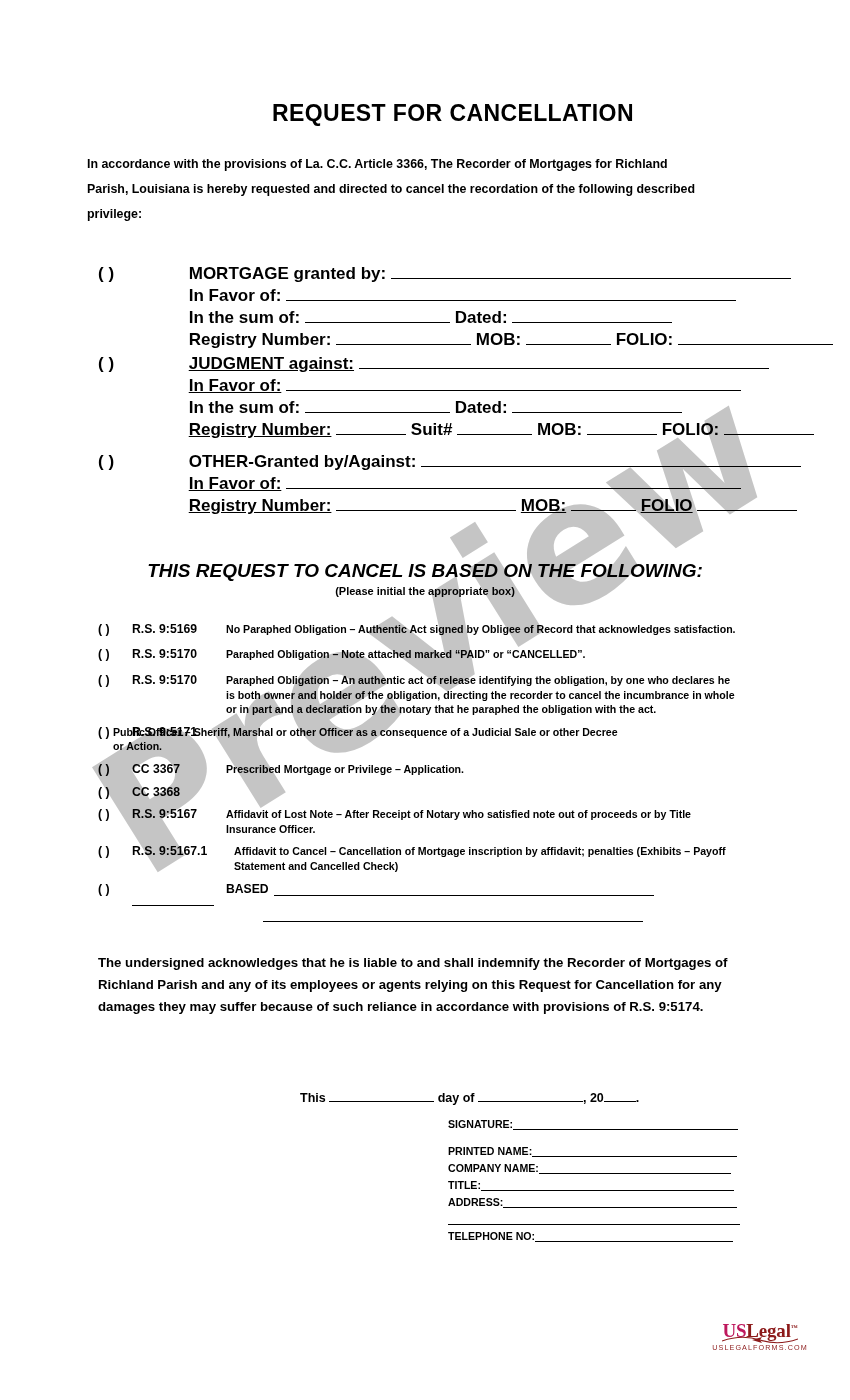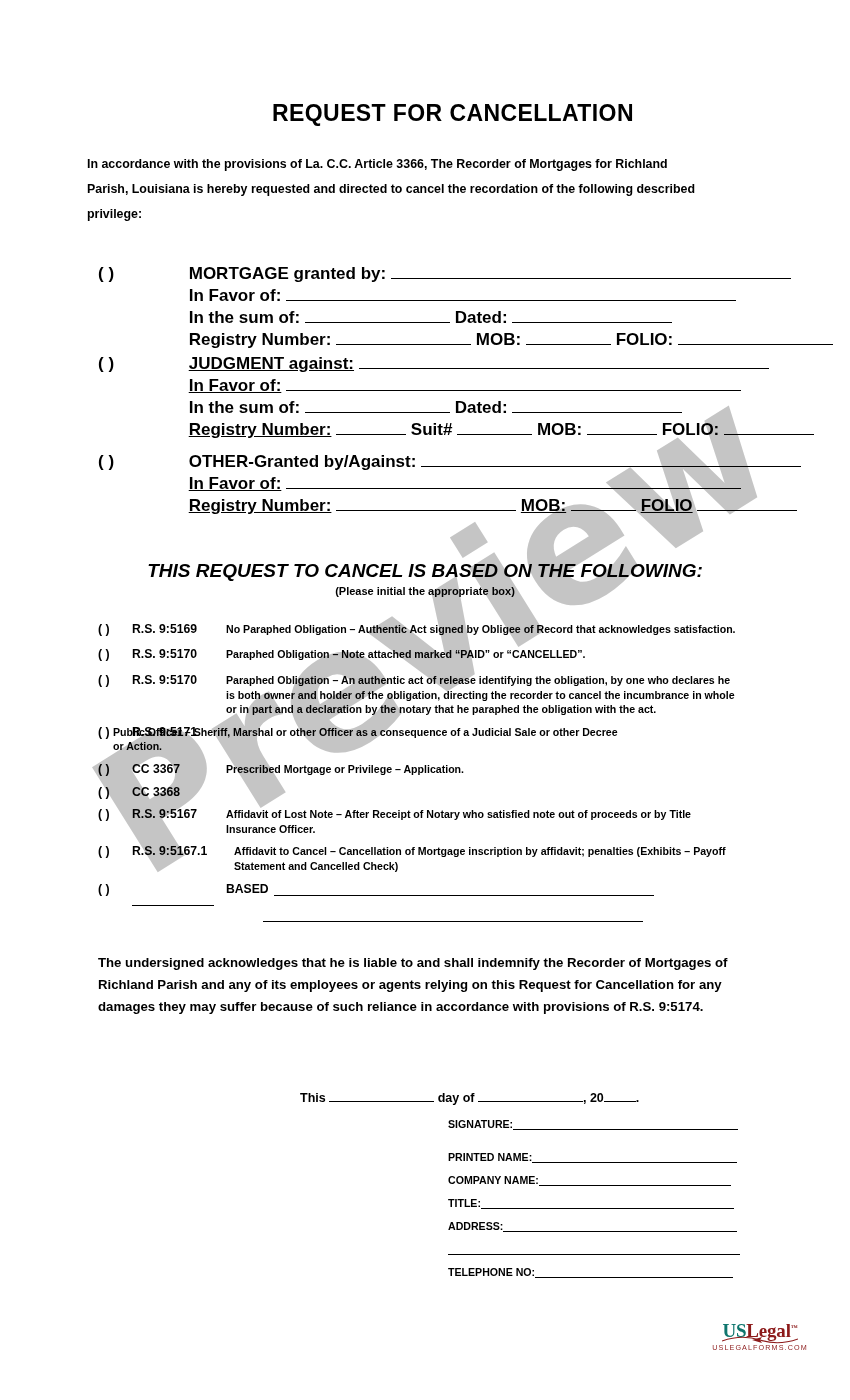--- a/index.html
+++ b/index.html
@@ -204,21 +204,21 @@
 
   .sigblock {
     position: absolute;
     left: 400px;
     top: 1118px;
     width: 330px;
     font-size: 10.6px;
     font-weight: bold;
   }
   .sig-row {
-    margin-bottom: 11px;
+    margin-bottom: 5px;
     white-space: nowrap;
     padding-left: 48px;
   }
   .sig-label {
     display: inline-block;
   }
   .sig-u {
     display: inline-block;
     border-bottom: 1px solid #000;
     height: 11px;
@@ -238,21 +238,21 @@
     z-index: 20;
   }
   .logo-main {
     font-family: "Liberation Serif", serif;
     font-size: 19px;
     font-weight: bold;
     color: #8c1a1a;
     letter-spacing: -0.2px;
   }
   .logo-main .blue {
-    color: #0f766e;
+    color: #be185d;
   }
   .logo-tm {
     font-size: 7px;
     vertical-align: super;
     color: #8c1a1a;
   }
   .logo-sub {
     font-family: "Liberation Sans", sans-serif;
     font-size: 7.2px;
     color: #8c1a1a;

